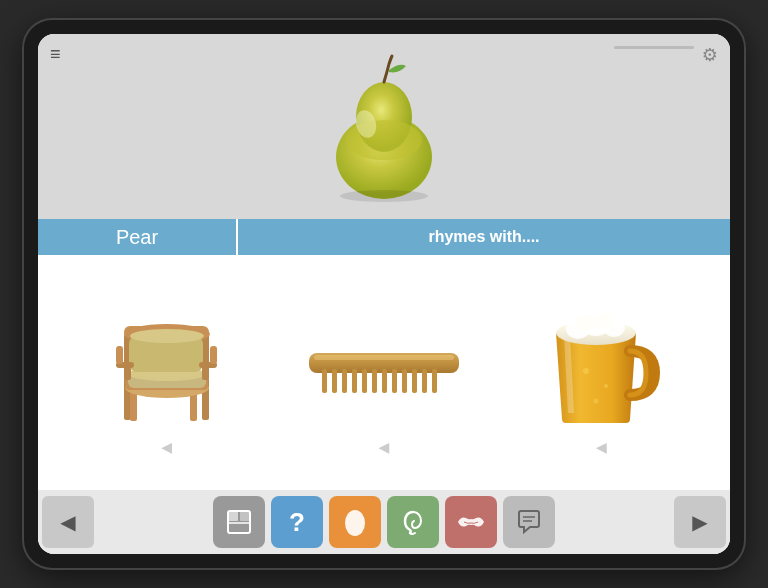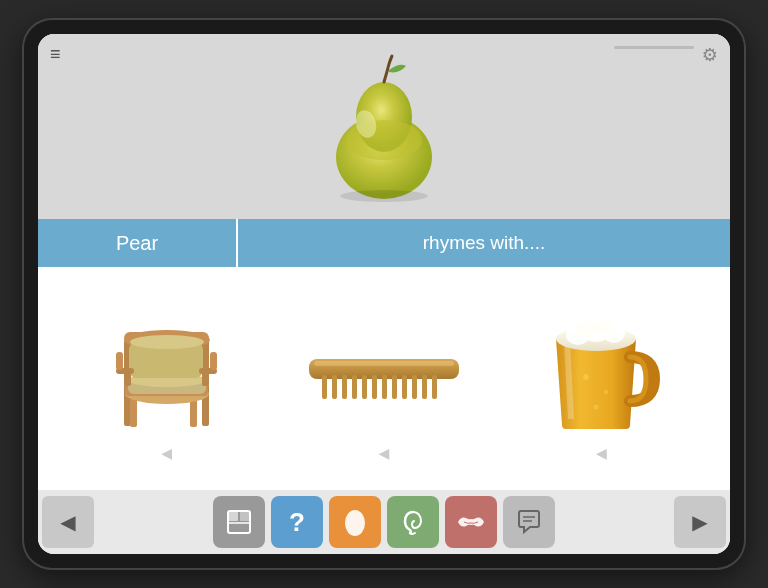--- a/index.html
+++ b/index.html
@@ -71,42 +71,42 @@
     
     .pear-container {
       width: 160px;
       height: 150px;
       position: relative;
     }
     
     #word-bar {
       display: flex;
       flex-direction: row;
-      height: 48px;
+      height: 36px;
       background: #fff;
     }
     #pear-btn {
       flex: 0 0 200px;
       background: #6aabce;
       color: #fff;
       font-size: 20px;
       font-weight: 500;
       border: none;
       cursor: pointer;
       display: flex;
       align-items: center;
       justify-content: center;
       border-right: 2px solid #fff;
     }
     #rhymes-btn {
       flex: 1;
       background: #6aabce;
       color: #fff;
-      font-size: 19px;
-      font-weight: 400;
+      font-size: 16px;
+      font-weight: 700;
       border: none;
       cursor: pointer;
       display: flex;
       align-items: center;
       justify-content: center;
     }
     
     #answer-area {
       flex: 1;
       background: #fff;

